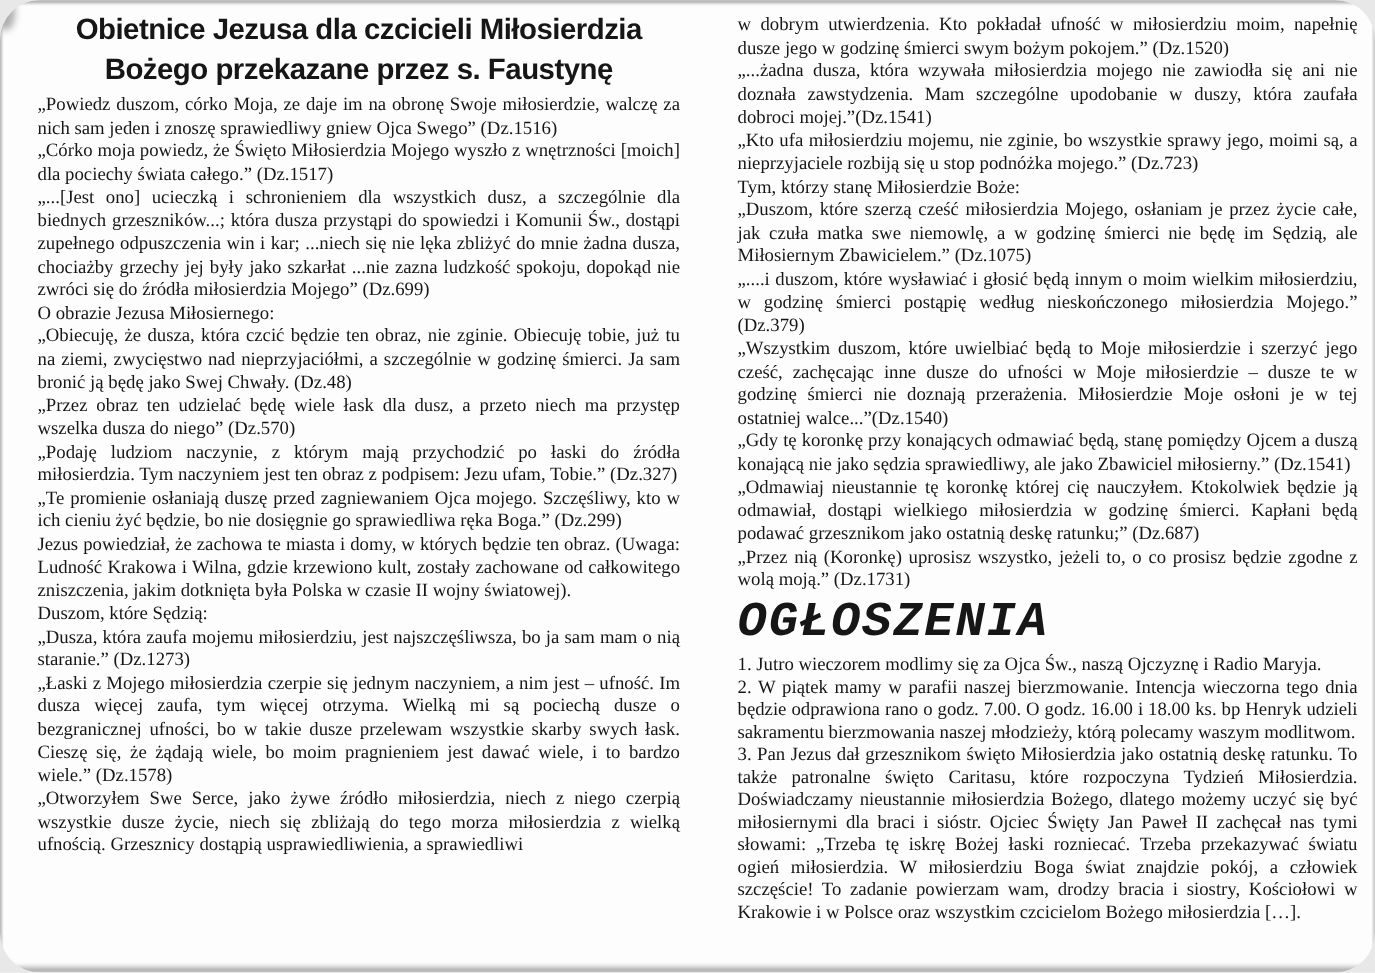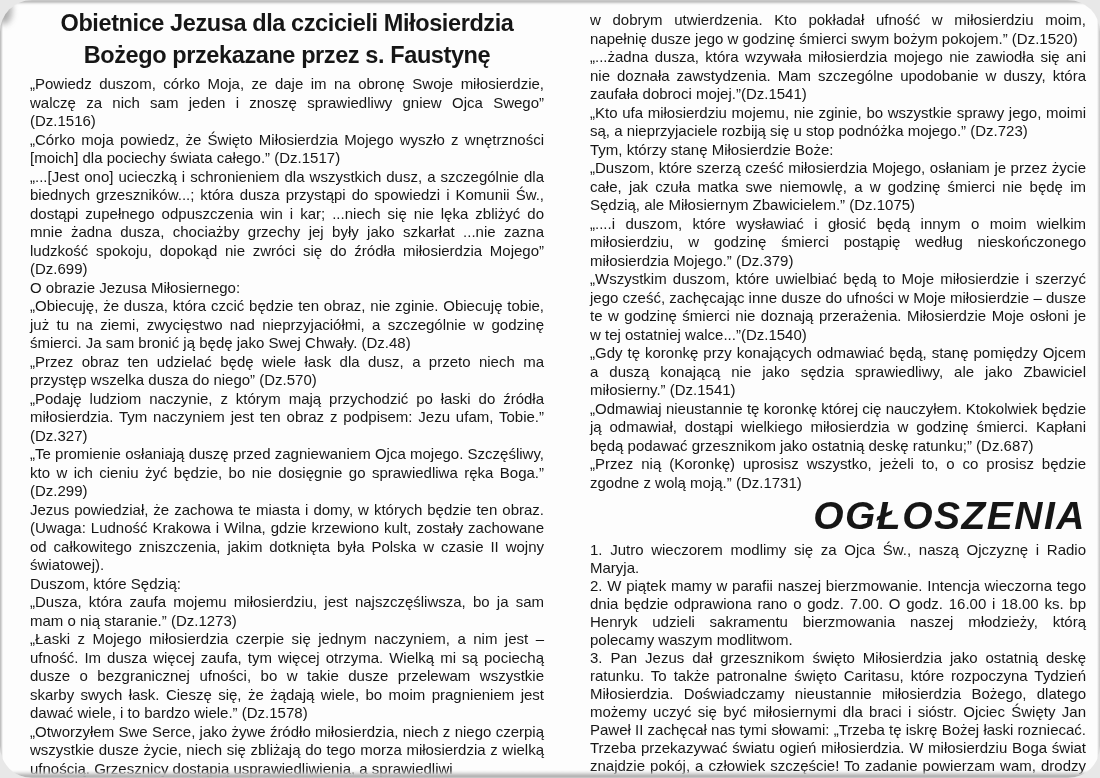--- a/index.html
+++ b/index.html
@@ -29,28 +29,29 @@
     text-align: center;
     line-height: 32px;
     letter-spacing: -0.4px;
     margin: 1px 0 4px 0;
   }
   p.doc {
     margin: 0;
     font-size: 15px;
     line-height: 18.5px;
     text-align: justify;
+    font-family: Liberation Serif, serif;
   }
   .announcements-heading {
-    font-family: Liberation Sans, sans-serif;
+    font-family: Liberation Mono, monospace;
     font-style: italic;
     font-weight: bold;
     font-size: 39px;
     line-height: 46px;
-    text-align: right;
+    text-align: left;
     letter-spacing: 1.5px;
     margin: 1px 0 2px 0;
   }
   .announcements p.doc { line-height: 18px; }
   
   .edge { position: absolute; pointer-events: none; }
   .edge-top {
     top: 0; left: 0; width: 100%; height: 4px;
     background: linear-gradient(180deg, #8d8d8d 0%, #c9c9c9 55%, rgba(253,253,253,0) 100%);
     filter: blur(0.8px);

